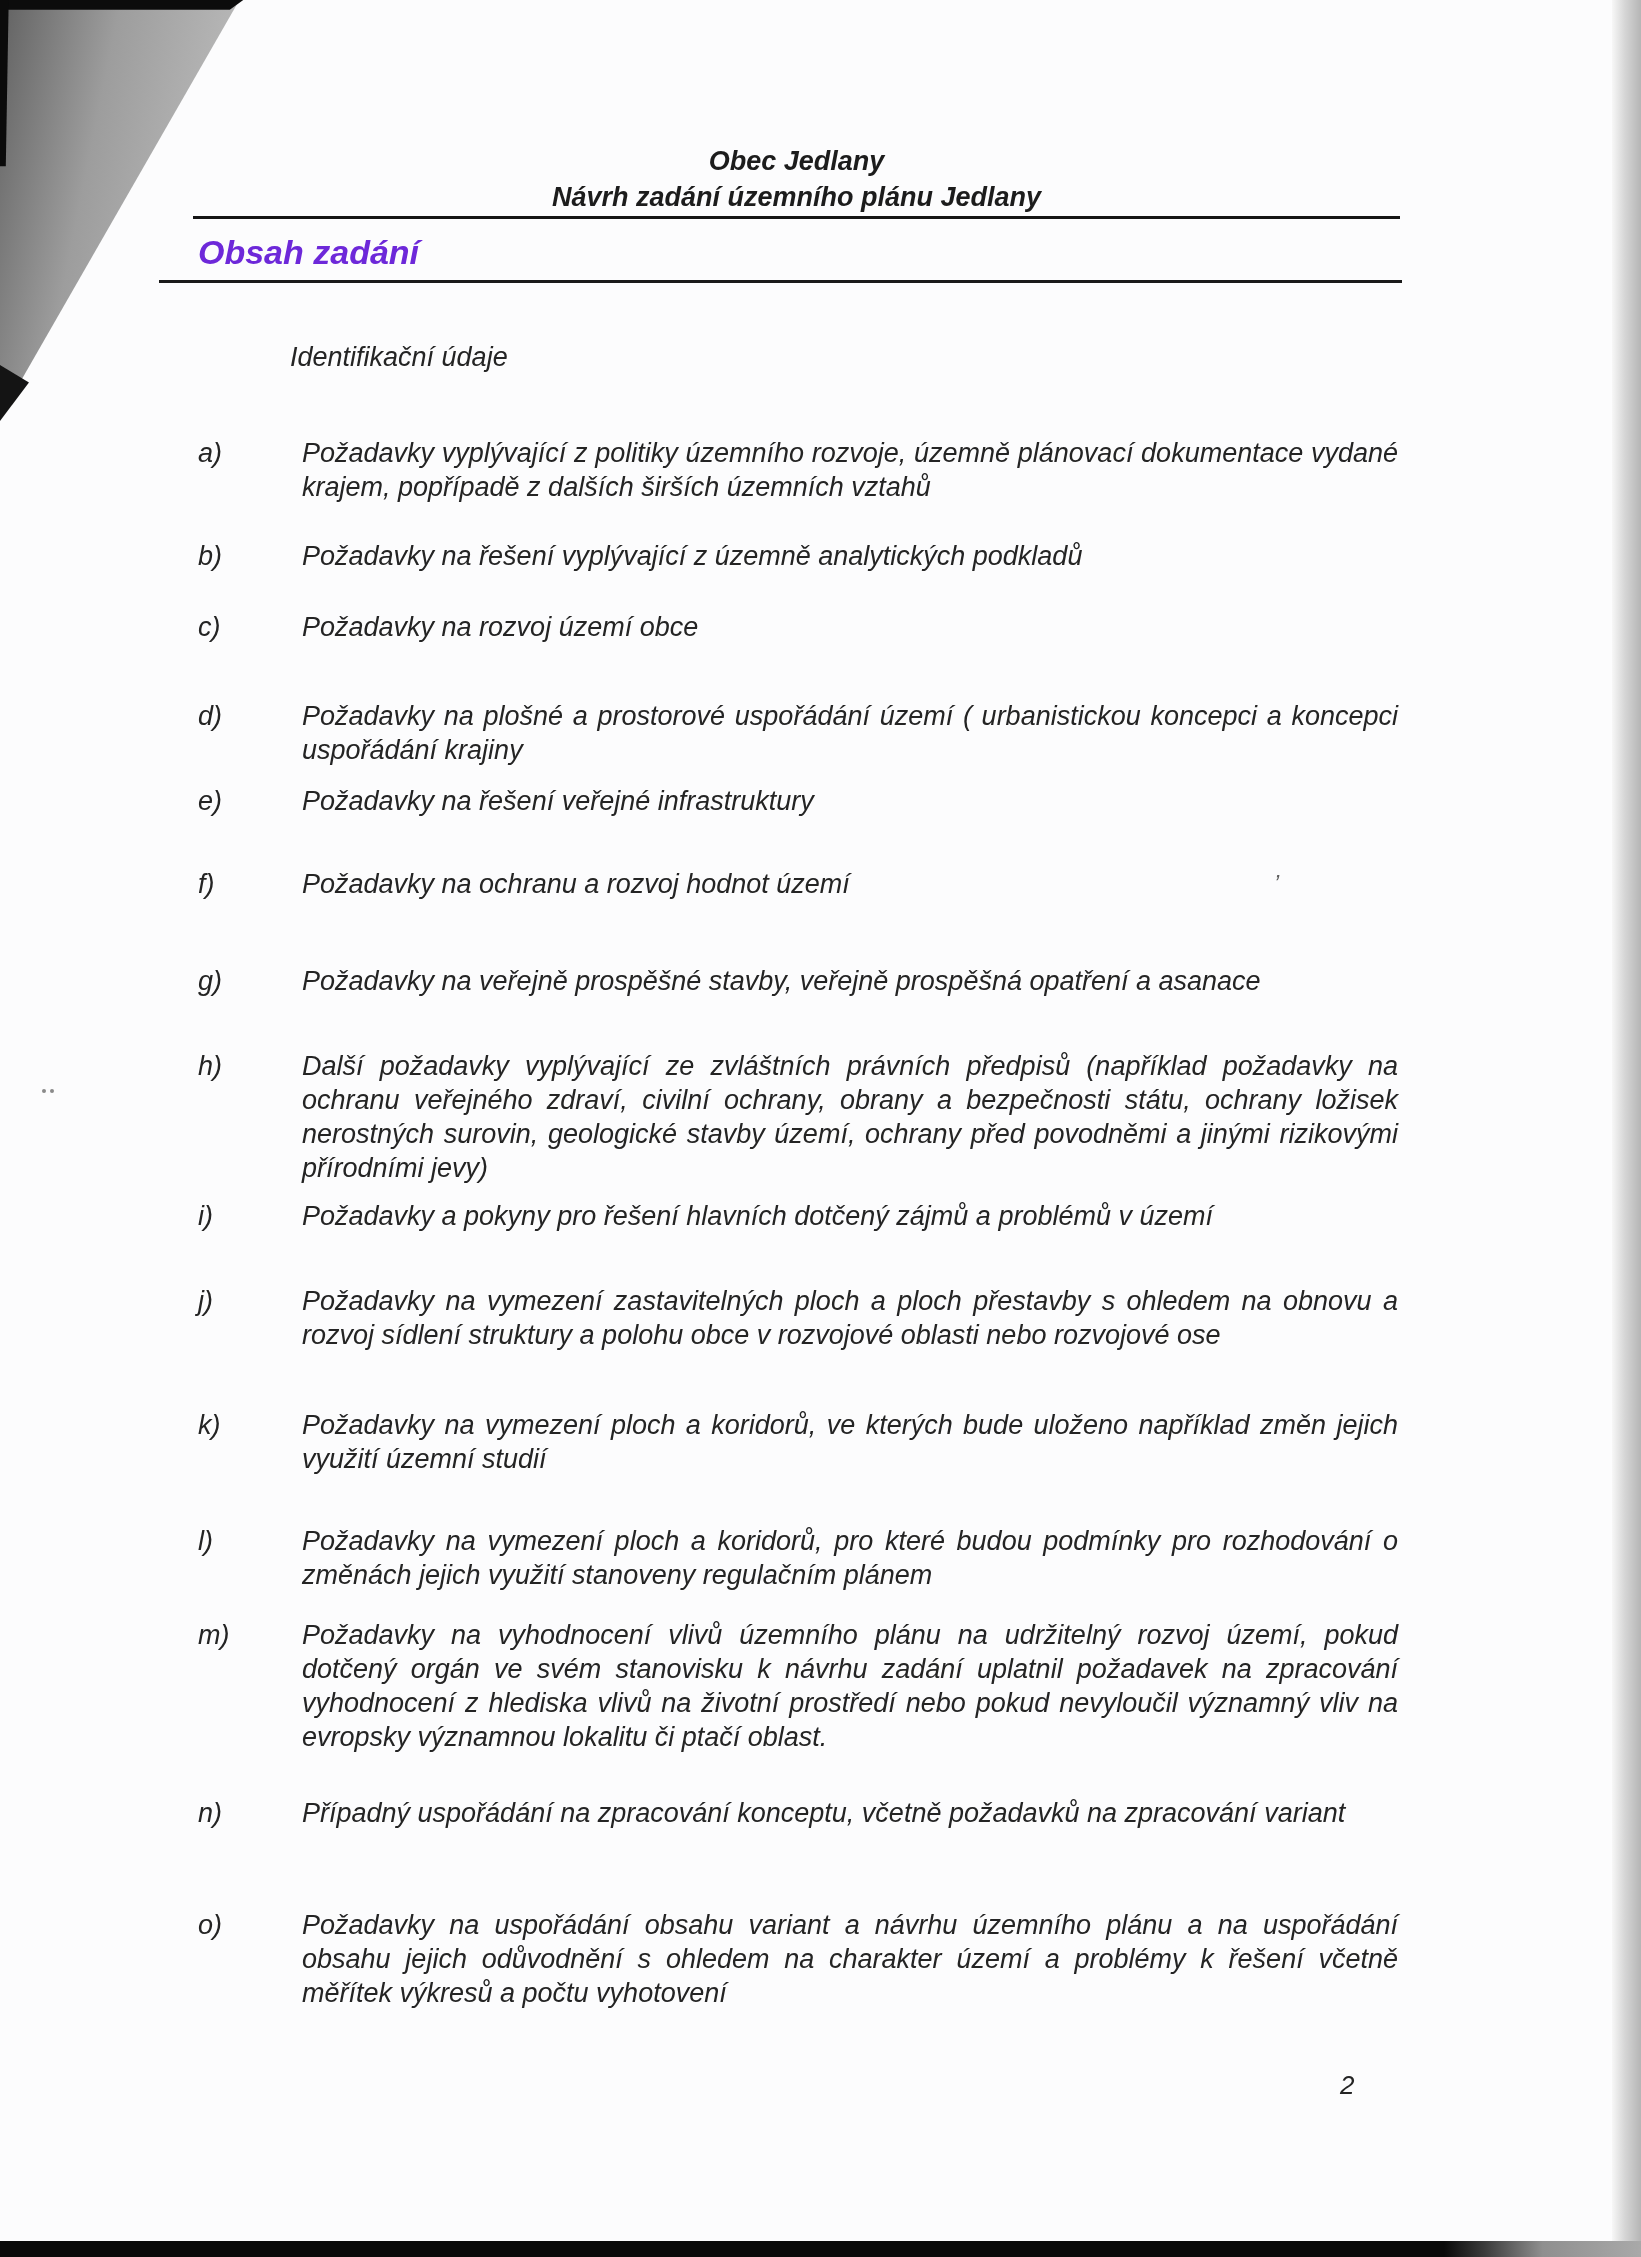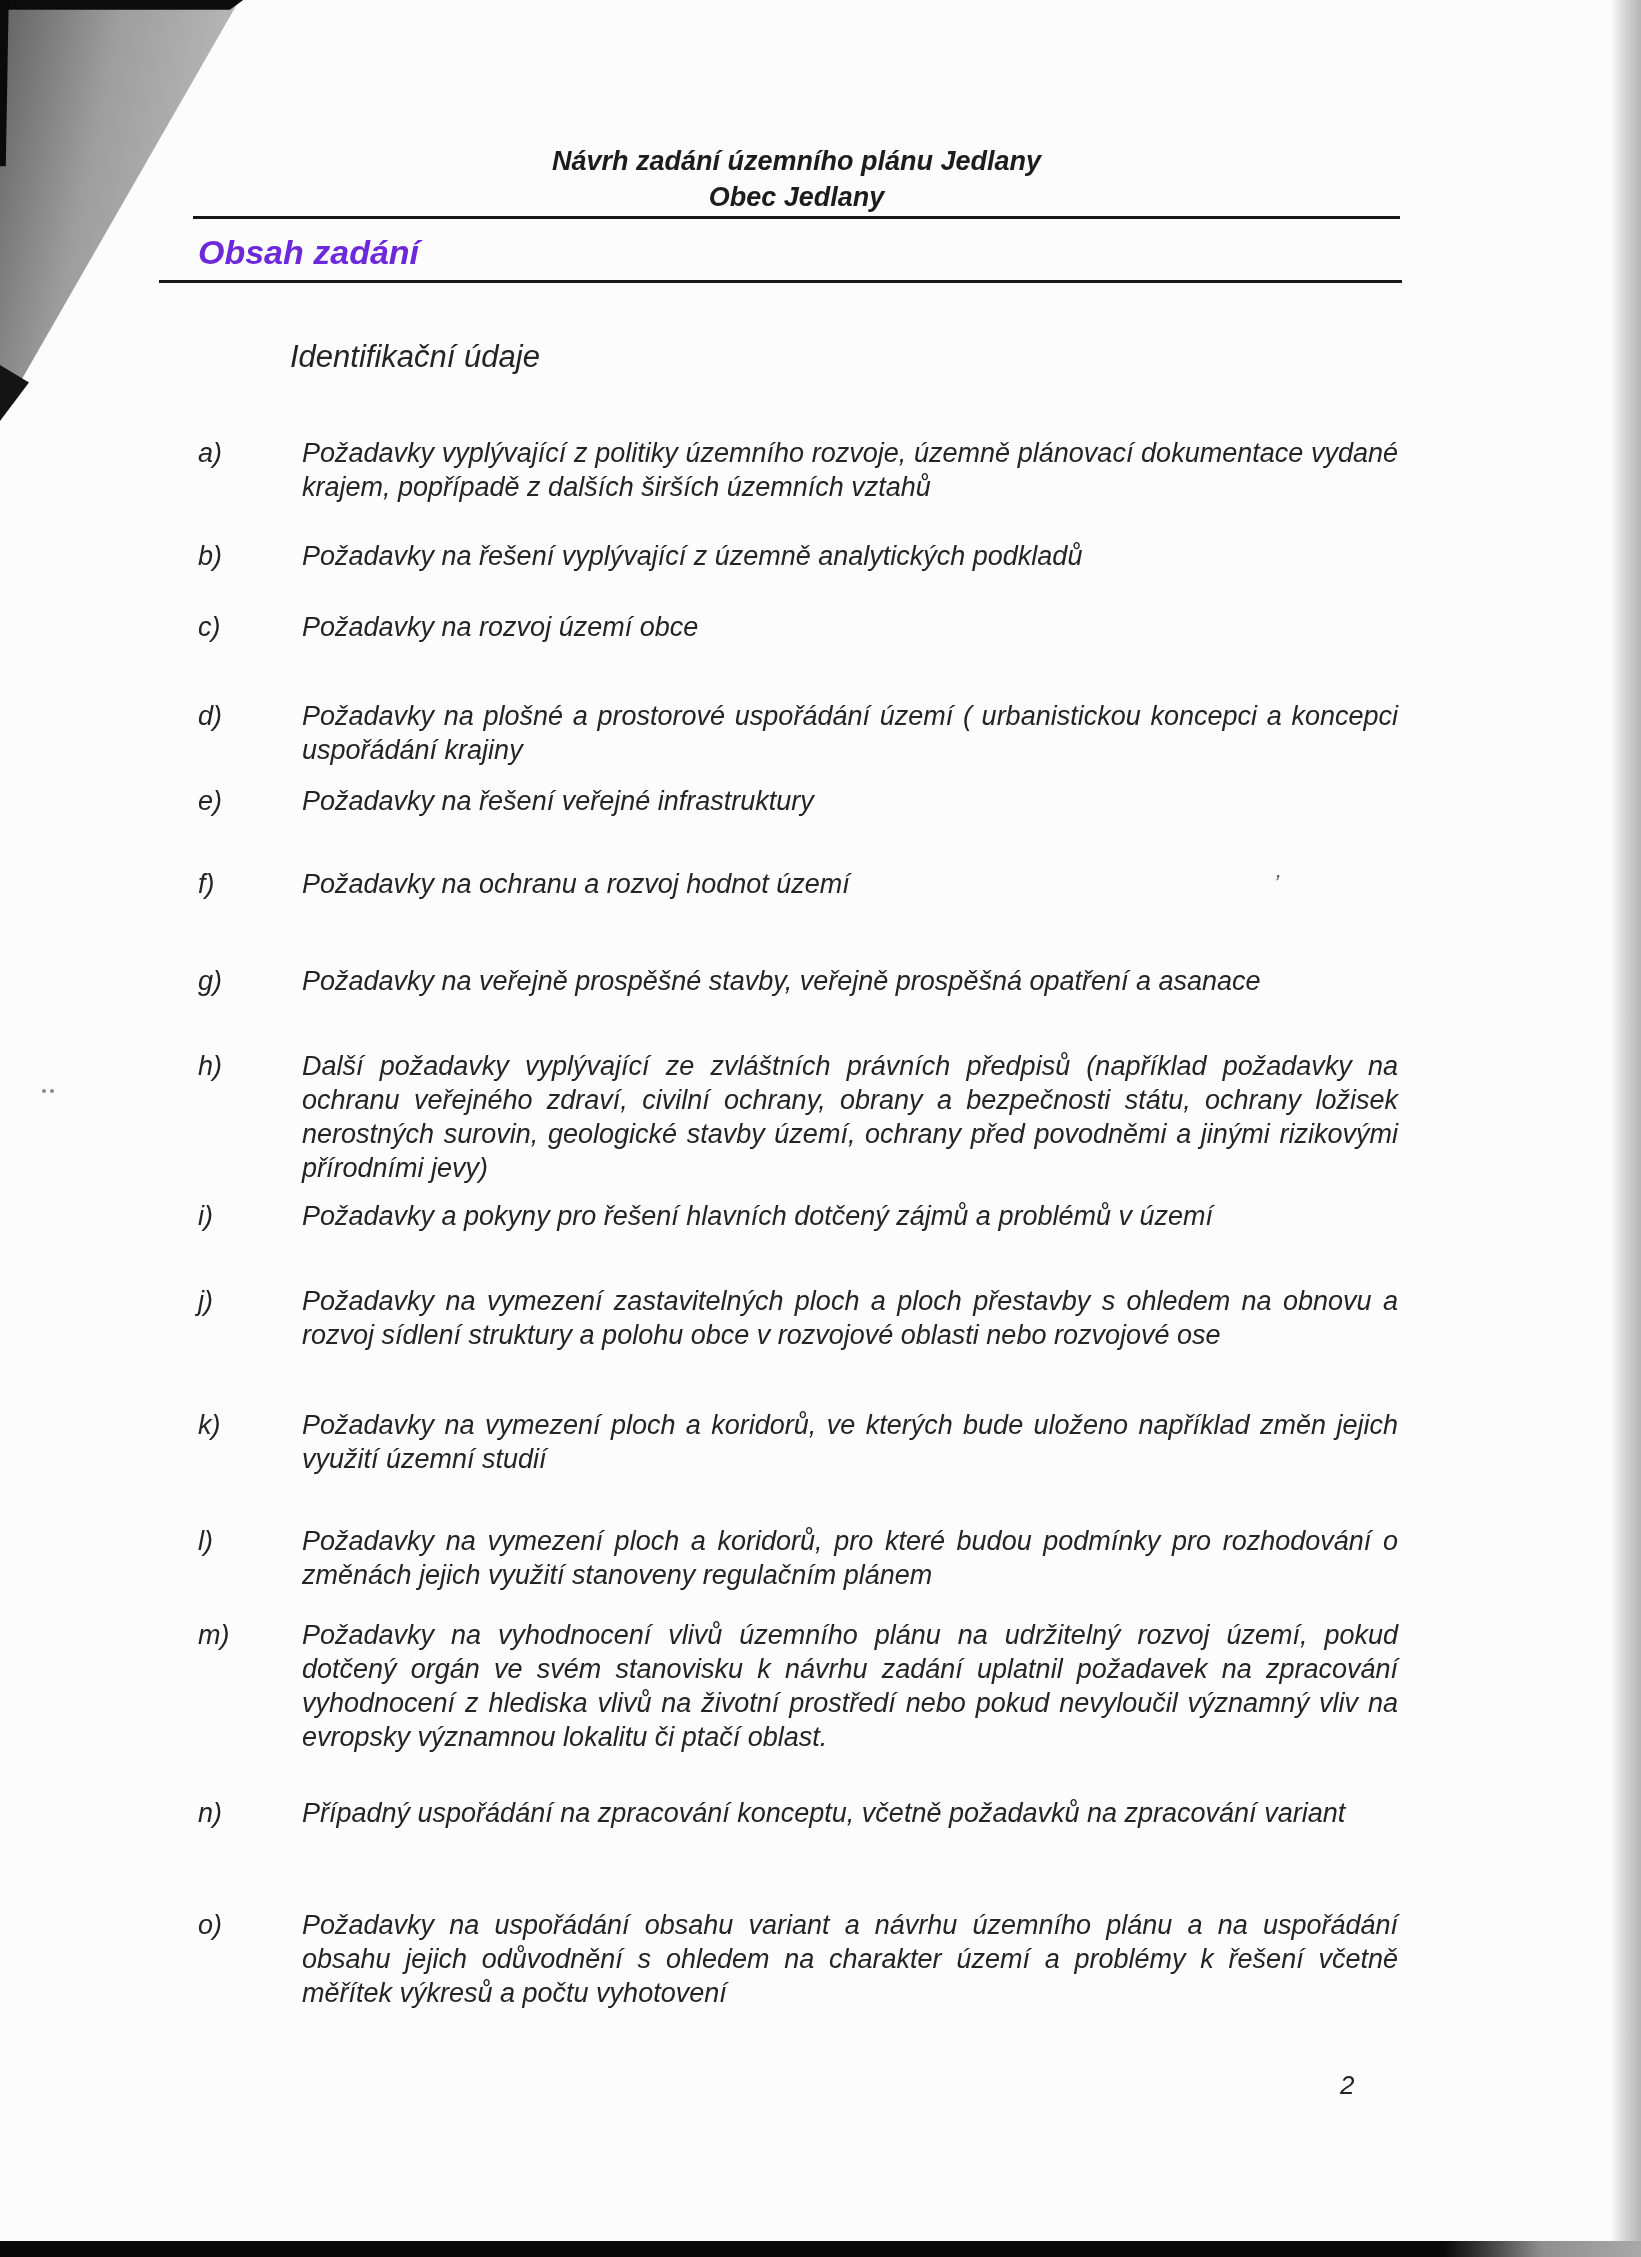--- a/index.html
+++ b/index.html
@@ -45,21 +45,21 @@
     position: absolute;
     left: 159px; top: 280px;
     width: 1243px; height: 2.9px;
     background: #1a1a1a;
   }
 
   
   .doc-intro {
     position: absolute;
     left: 290px; top: 340px;
-    font-size: 31px;
+    font-size: 27px;
     line-height: 34px;
     text-align: right;
   }
 
   
   .doc-item {
     position: absolute;
     left: 198px;
     width: 1200px;
     font-size: 27px;
@@ -128,22 +128,22 @@
         <stop offset="1" stop-color="#bcbcbc"></stop>
       </linearGradient>
     </defs>
     <polygon points="0,0 248,0 0,432" fill="url(#wedgeGrad)"></polygon>
     <polygon points="0,0 252,0 238,10 0,10" fill="#0c0c0c"></polygon>
     <polygon points="0,0 9,0 6,172 0,172" fill="#0b0b0b"></polygon>
     <polygon points="0,378 30,396 0,436" fill="#141414"></polygon>
   </svg>
 
   <div class="doc-header">
+    <div>Obec Jedlany</div>
     <div>Návrh zadání územního plánu Jedlany</div>
-    <div>Obec Jedlany</div>
   </div>
   <div class="header-rule"></div>
 
   <div class="section-title">Obsah zadání</div>
   <div class="section-rule"></div>
 
   <div class="doc-intro">Identifikační údaje</div>
 
   <div class="doc-item" style="top:436px">
     <span class="item-label">a)</span>

